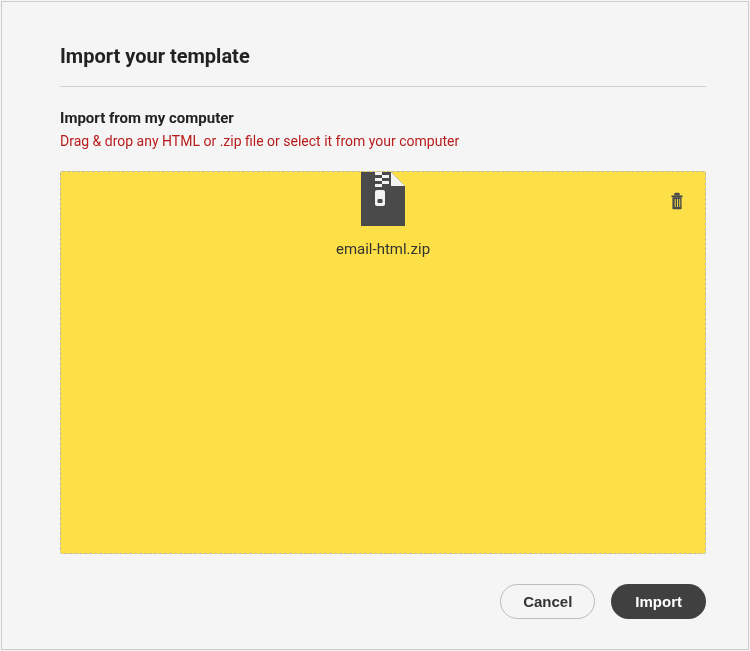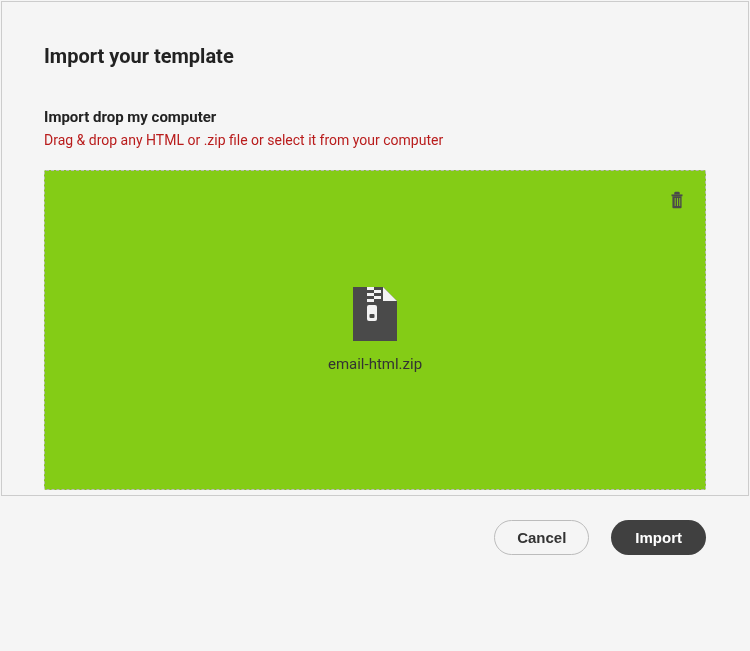--- a/index.html
+++ b/index.html
@@ -5,25 +5,25 @@
     * { margin: 0; padding: 0; box-sizing: border-box; }
     body {
       font-family: -apple-system, BlinkMacSystemFont, "Segoe UI", Roboto, "Helvetica Neue", Arial, sans-serif;
       background: #f5f5f5;
       width: 750px;
       height: 651px;
       overflow: hidden;
     }
     .dialog {
       width: 748px;
-      height: 495px;
+      height: 649px;
       margin: 1px;
       background: #f5f5f5;
       border: 1px solid #ccc;
-      padding: 42px 42px 30px 42px;
+      padding: 42px 42px 30px 58px;
       display: flex;
       flex-direction: column;
     }
     .dialog-title {
       font-size: 20px;
       font-weight: 700;
       color: #222;
       margin-bottom: 18px;
     }
     .divider {
@@ -40,25 +40,25 @@
     .section-desc {
       font-size: 14px;
       color: #b91c1c;
       margin-bottom: 22px;
     }
     .dropzone {
       position: relative;
       flex: 1;
       border: 1.5px dashed #b8b8b8;
       border-radius: 2px;
-      background: #84cc16;
+      background: #fde047;
       display: flex;
       flex-direction: column;
       align-items: center;
-      justify-content: center;
+      justify-content: flex-start;
       min-height: 320px;
     }
     .delete-btn {
       position: absolute;
       top: 16px;
       right: 16px;
       width: 24px;
       height: 24px;
       cursor: pointer;
       background: none;
@@ -73,21 +73,21 @@
       height: 54px;
       margin-bottom: 14px;
     }
     .file-name {
       font-size: 15px;
       color: #333;
     }
     .footer {
       display: flex;
       justify-content: flex-end;
-      gap: 22px;
+      gap: 16px;
       margin-top: 30px;
     }
     .btn {
       font-size: 15px;
       font-weight: 600;
       padding: 8px 22px;
       border-radius: 20px;
       cursor: pointer;
       border: none;
     }
@@ -101,21 +101,21 @@
       color: #fff;
       padding: 9px 24px;
     }
   </style>
 </head>
 <body>
 
 <div class="dialog">
   <h1 class="dialog-title">Import your template</h1>
   <div class="divider"></div>
-  <div class="section-title">Import drop my computer</div>
+  <div class="section-title">Import from my computer</div>
   <div class="section-desc">Drag &amp; drop any HTML or .zip file or select it from your computer</div>
 
   <div class="dropzone">
     <button class="delete-btn">
       <svg viewBox="0 0 24 24" width="22" height="22" fill="#4a4a4a">
         <path d="M6 7h12v2H6z"></path>
         <path d="M7 9h10v12a1 1 0 0 1-1 1H8a1 1 0 0 1-1-1V9zm2.5 2v8.5h1V11h-1zm2.5 0v8.5h1V11h-1zm2.5 0v8.5h1V11h-1z" fill-rule="evenodd"></path>
         <path d="M9 5.5A1.5 1.5 0 0 1 10.5 4h3A1.5 1.5 0 0 1 15 5.5V7H9V5.5z"></path>
       </svg>
     </button>

